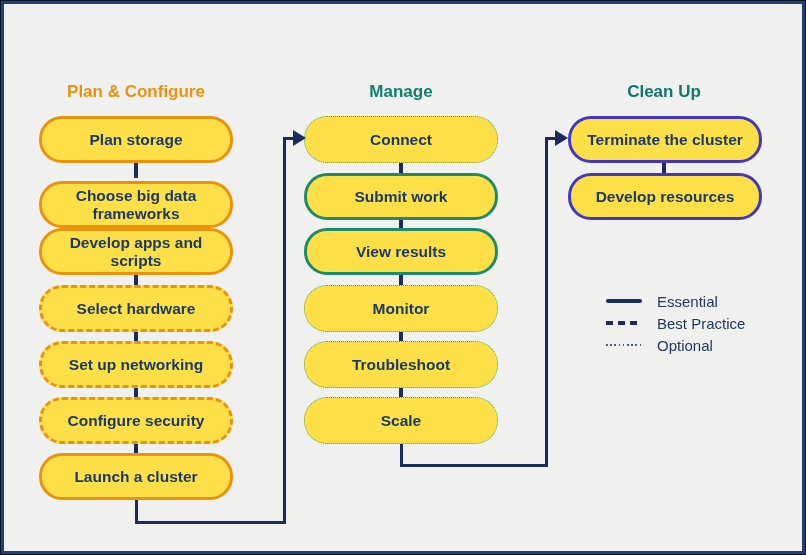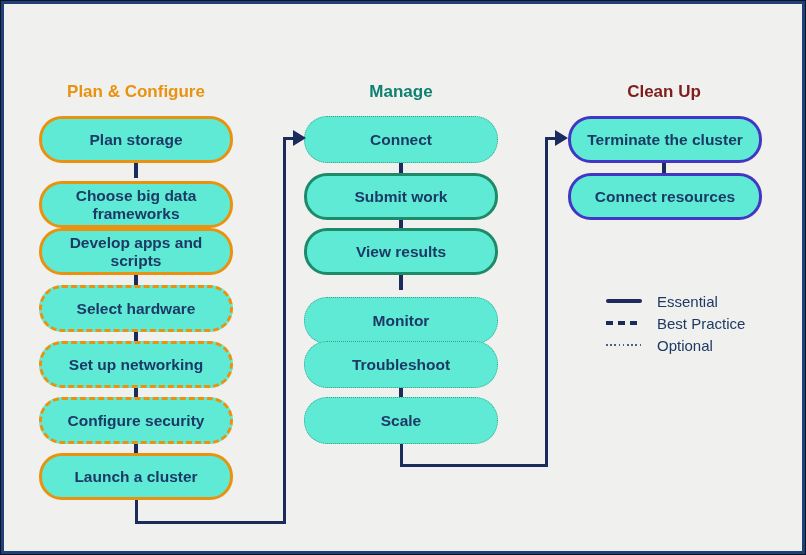--- a/index.html
+++ b/index.html
@@ -22,21 +22,21 @@
   }
   .col-header{
     position:absolute;top:79px;height:24px;width:220px;
     text-align:center;font-size:17px;font-weight:bold;line-height:24px;
   }
   .node{
     position:absolute;
     box-sizing:border-box;
     width:194px;height:47px;
     border-radius:23px;
-    background:#5eead4;
+    background:#fde047;
     display:flex;align-items:center;justify-content:center;
     text-align:center;
     font-size:15.5px;font-weight:bold;line-height:1.15;
     color:#1d3a66;
     padding:2px 12px;
     z-index:2;
   }
   .node.b-solid{border:3px solid;}
   .node.b-dashed{border:3px dashed;}
   .node.b-dotted{border:1.5px dotted;}
@@ -77,29 +77,29 @@
       <div class="node b-dashed" style="left: 38px; top: 396px; border-color: rgb(232, 146, 15);">Configure security</div>
       <div class="vlink" style="left: 133.25px; top: 436px; height: 21px;"></div>
       <div class="node b-solid" style="left: 38px; top: 452px; border-color: rgb(232, 146, 15);">Launch a cluster</div>
       <div class="col-header" style="left: 290px; color: rgb(14, 129, 112);">Manage</div>
       <div class="node b-dotted" style="left: 303px; top: 115px; border-color: rgb(58, 161, 132);">Connect</div>
       <div class="vlink" style="left: 398.25px; top: 155px; height: 22px;"></div>
       <div class="node b-solid" style="left: 303px; top: 172px; border-color: rgb(30, 138, 105);">Submit work</div>
       <div class="vlink" style="left: 398.25px; top: 212px; height: 20px;"></div>
       <div class="node b-solid" style="left: 303px; top: 227px; border-color: rgb(30, 138, 105);">View results</div>
       <div class="vlink" style="left: 398.25px; top: 267px; height: 22px;"></div>
-      <div class="node b-dotted" style="left: 303px; top: 296px; border-color: rgb(58, 161, 132);">Monitor</div>
+      <div class="node b-dotted" style="left: 303px; top: 284px; border-color: rgb(58, 161, 132);">Monitor</div>
       <div class="vlink" style="left: 398.25px; top: 324px; height: 21px;"></div>
       <div class="node b-dotted" style="left: 303px; top: 340px; border-color: rgb(58, 161, 132);">Troubleshoot</div>
       <div class="vlink" style="left: 398.25px; top: 380px; height: 21px;"></div>
       <div class="node b-dotted" style="left: 303px; top: 396px; border-color: rgb(58, 161, 132);">Scale</div>
-      <div class="col-header" style="left: 553px; color: #7f1d1d;">Clean Up</div>
+      <div class="col-header" style="left: 553px; color: #0f766e;">Clean Up</div>
       <div class="node b-solid" style="left: 567px; top: 115px; border-color: rgb(67, 54, 194);">Terminate the cluster</div>
       <div class="vlink" style="left: 661.25px; top: 155px; height: 22px;"></div>
-      <div class="node b-solid" style="left: 567px; top: 172px; border-color: rgb(67, 54, 194);">Connect resources</div>
+      <div class="node b-solid" style="left: 567px; top: 172px; border-color: rgb(67, 54, 194);">Develop resources</div>
     </div>
 
   <div class="vlink" style="left:133.5px;top:495px;height:28px;"></div>
   <div class="hlink" style="left:133.5px;top:519.5px;width:151px;"></div>
   <div class="vlink" style="left:281.5px;top:136px;height:387px;"></div>
   <div class="hlink" style="left:283px;top:135.5px;width:12px;"></div>
   <div class="arrowhead" style="left:292px;top:129px;"></div>
 
   <div class="vlink" style="left:398.5px;top:440px;height:26px;"></div>
   <div class="hlink" style="left:398.5px;top:462.5px;width:148px;"></div>

